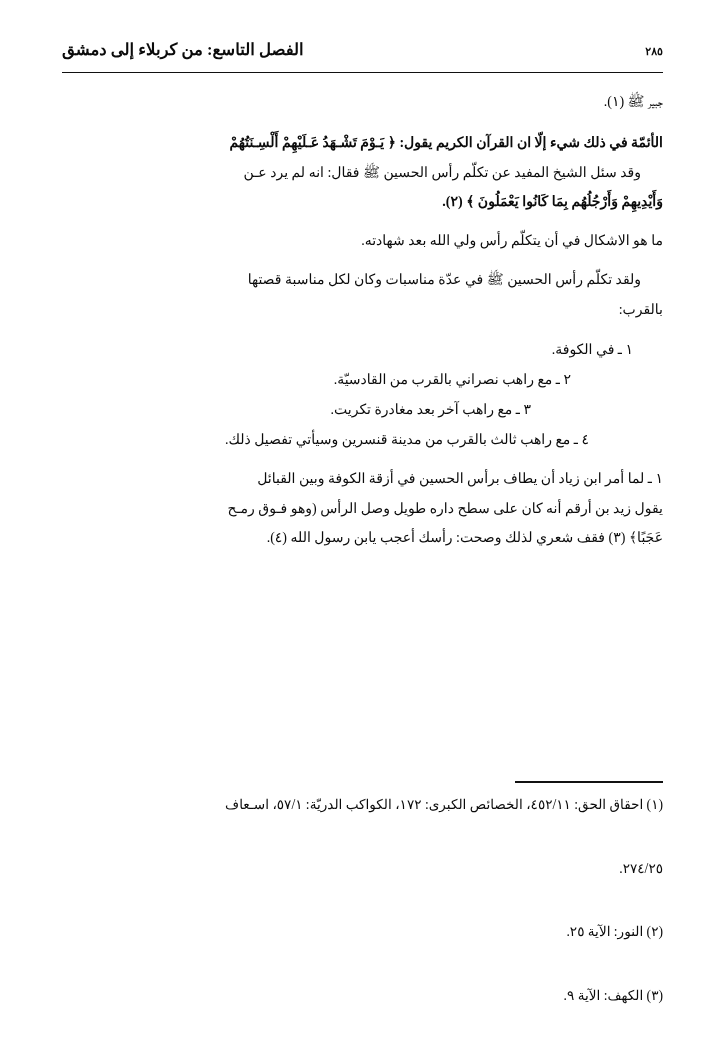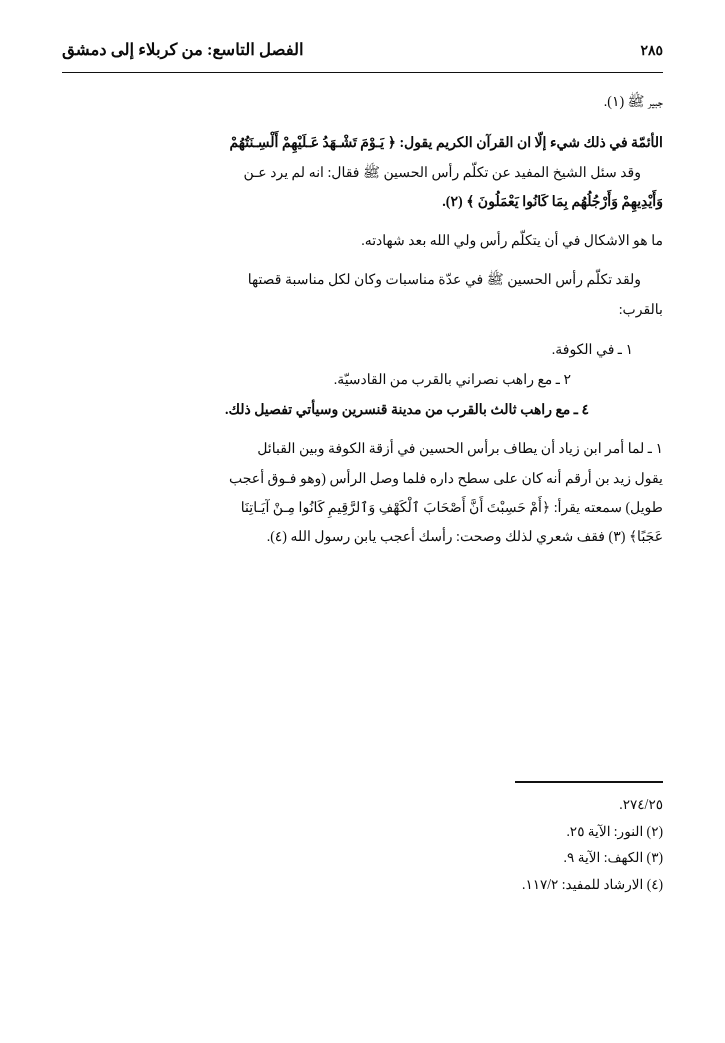--- a/index.html
+++ b/index.html
@@ -34,21 +34,21 @@
     justify-content: space-between;
     direction: rtl;
   }
   .header-title {
     font-size: 16.5px;
     font-weight: bold;
     letter-spacing: 0px;
     white-space: nowrap;
   }
   .page-number {
-    font-size: 14px;
+    font-size: 11px;
     font-weight: bold;
     direction: rtl;
   }
   .header-rule {
     position: absolute;
     top: 72px;
     right: 62px;
     width: 601px;
     height: 1px;
     background: #111;
@@ -80,21 +80,21 @@
     letter-spacing: 0.4px;
   }
   .list-line {
     margin: 0;
     padding: 0;
     line-height: 2.15;
   }
   .l1 { padding-right: 30px; }
   .l2 { padding-right: 92px; }
   .l3 { padding-right: 132px; }
-  .l4 { padding-right: 74px; font-weight: bold; }
+  .l4 { padding-right: 74px; }
   .block-gap { height: 10px; }
   
   .fn-rule {
     position: absolute;
     top: 781px;
     right: 62px;
     width: 148px;
     height: 1.5px;
     background: #111;
   }
@@ -107,21 +107,21 @@
     font-size: 13.6px;
     line-height: 1.95;
     text-align: justify;
   }
   .fn {
     margin: 0;
     text-align: justify;
     text-align-last: right;
   }
   .fn-indent { padding-right: 30px; }
-  .fn-c { text-align: center; }
+  .fn-c { text-align: center; margin-top: 37px; }
 </style>
 </head>
 <body>
 
 <div class="page">
 
   <div class="header">
     <div class="header-title">الفصل التاسع: من كربلاء إلى دمشق</div>
     <div class="page-number">٢٨٥</div>
   </div>
@@ -141,33 +141,34 @@
 
     <div class="block-gap"></div>
 
     <p class="para indent">ولقد تكلّم رأس الحسين ﷺ في عدّة مناسبات وكان لكل مناسبة قصتها</p>
     <p class="para">بالقرب:</p>
 
     <div class="block-gap"></div>
 
     <p class="list-line l1">١ ـ في الكوفة.</p>
     <p class="list-line l2">٢ ـ مع راهب نصراني بالقرب من القادسيّة.</p>
+    <p class="list-line l3">٣ ـ مع راهب آخر بعد مغادرة تكريت.</p>
     <p class="list-line l4">٤ ـ مع راهب ثالث بالقرب من مدينة قنسرين وسيأتي تفصيل ذلك.</p>
 
     <div class="block-gap"></div>
 
     <p class="para">١ ـ لما أمر ابن زياد أن يطاف برأس الحسين في أزقة الكوفة وبين القبائل</p>
-    <p class="para">يقول زيد بن أرقم أنه كان على سطح داره فلما وصل الرأس (وهو فـوق أعجب</p>
-    <p class="para">طويل) سمعته يقرأ: ﴿أَمْ حَسِبْتَ أَنَّ أَصْحَابَ ٱلْكَهْفِ وَٱلرَّقِيمِ كَانُوا مِـنْ آيَـاتِنَا</p>
+    <p class="para">يقول زيد بن أرقم أنه كان على سطح داره طويل وصل الرأس (وهو فـوق رمـح</p>
     <p class="para">عَجَبًا﴾ (٣) فقف شعري لذلك وصحت: رأسك أعجب يابن رسول الله (٤).</p>
 
   </div>
 
   <div class="fn-rule"></div>
 
   <div class="footnotes">
+    <p class="fn">(١) احقاق الحق: ٤٥٢/١١، الخصائص الكبرى: ١٧٢، الكواكب الدريّة: ٥٧/١، اسـعاف</p>
     <p class="fn fn-c">٢٧٤/٢٥.</p>
     <p class="fn fn-c">(٢) النور: الآية ٢٥.</p>
     <p class="fn fn-c">(٣) الكهف: الآية ٩.</p>
     <p class="fn fn-c">(٤) الارشاد للمفيد: ١١٧/٢.</p>
   </div>
 
 </div>
 
 </body></html>

